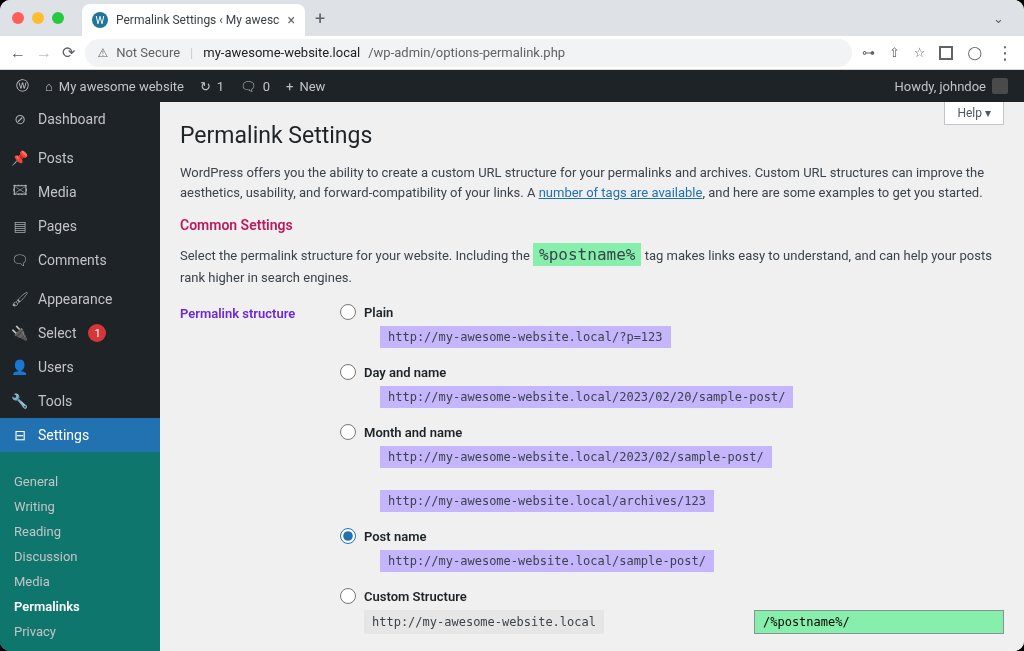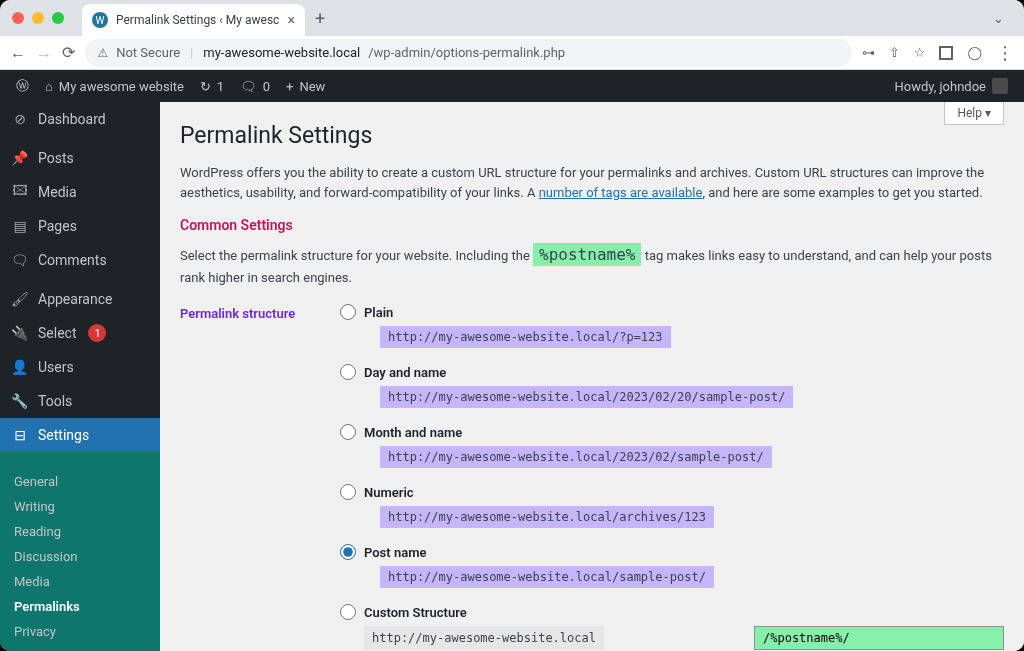--- a/index.html
+++ b/index.html
@@ -213,24 +213,21 @@
                 <label>Plain</label>
               </div><div class="example-url">http://my-awesome-website.local/?p=123</div></div>
             <div class="radio-option"><div class="radio-line">
                 <input type="radio" name="perma" style="">
                 <label>Day and name</label>
               </div><div class="example-url">http://my-awesome-website.local/2023/02/20/sample-post/</div></div>
             <div class="radio-option"><div class="radio-line">
                 <input type="radio" name="perma" style="">
                 <label>Month and name</label>
               </div><div class="example-url">http://my-awesome-website.local/2023/02/sample-post/</div></div>
-            <div class="radio-option"><div class="radio-line">
-                <input type="radio" name="perma" style="">
-                <label>Numeric</label>
-              </div><div class="example-url">http://my-awesome-website.local/archives/123</div></div>
+            <div class="radio-option"><div class="example-url">http://my-awesome-website.local/archives/123</div></div>
             <div class="radio-option"><div class="radio-line">
                 <input type="radio" name="perma" checked="" style="">
                 <label>Post name</label>
               </div><div class="example-url">http://my-awesome-website.local/sample-post/</div></div>
             <div class="radio-option">
               <div class="radio-line">
                 <input type="radio" name="perma" style="">
                 <label>Custom Structure</label>
               </div>
               <div class="custom-line">

